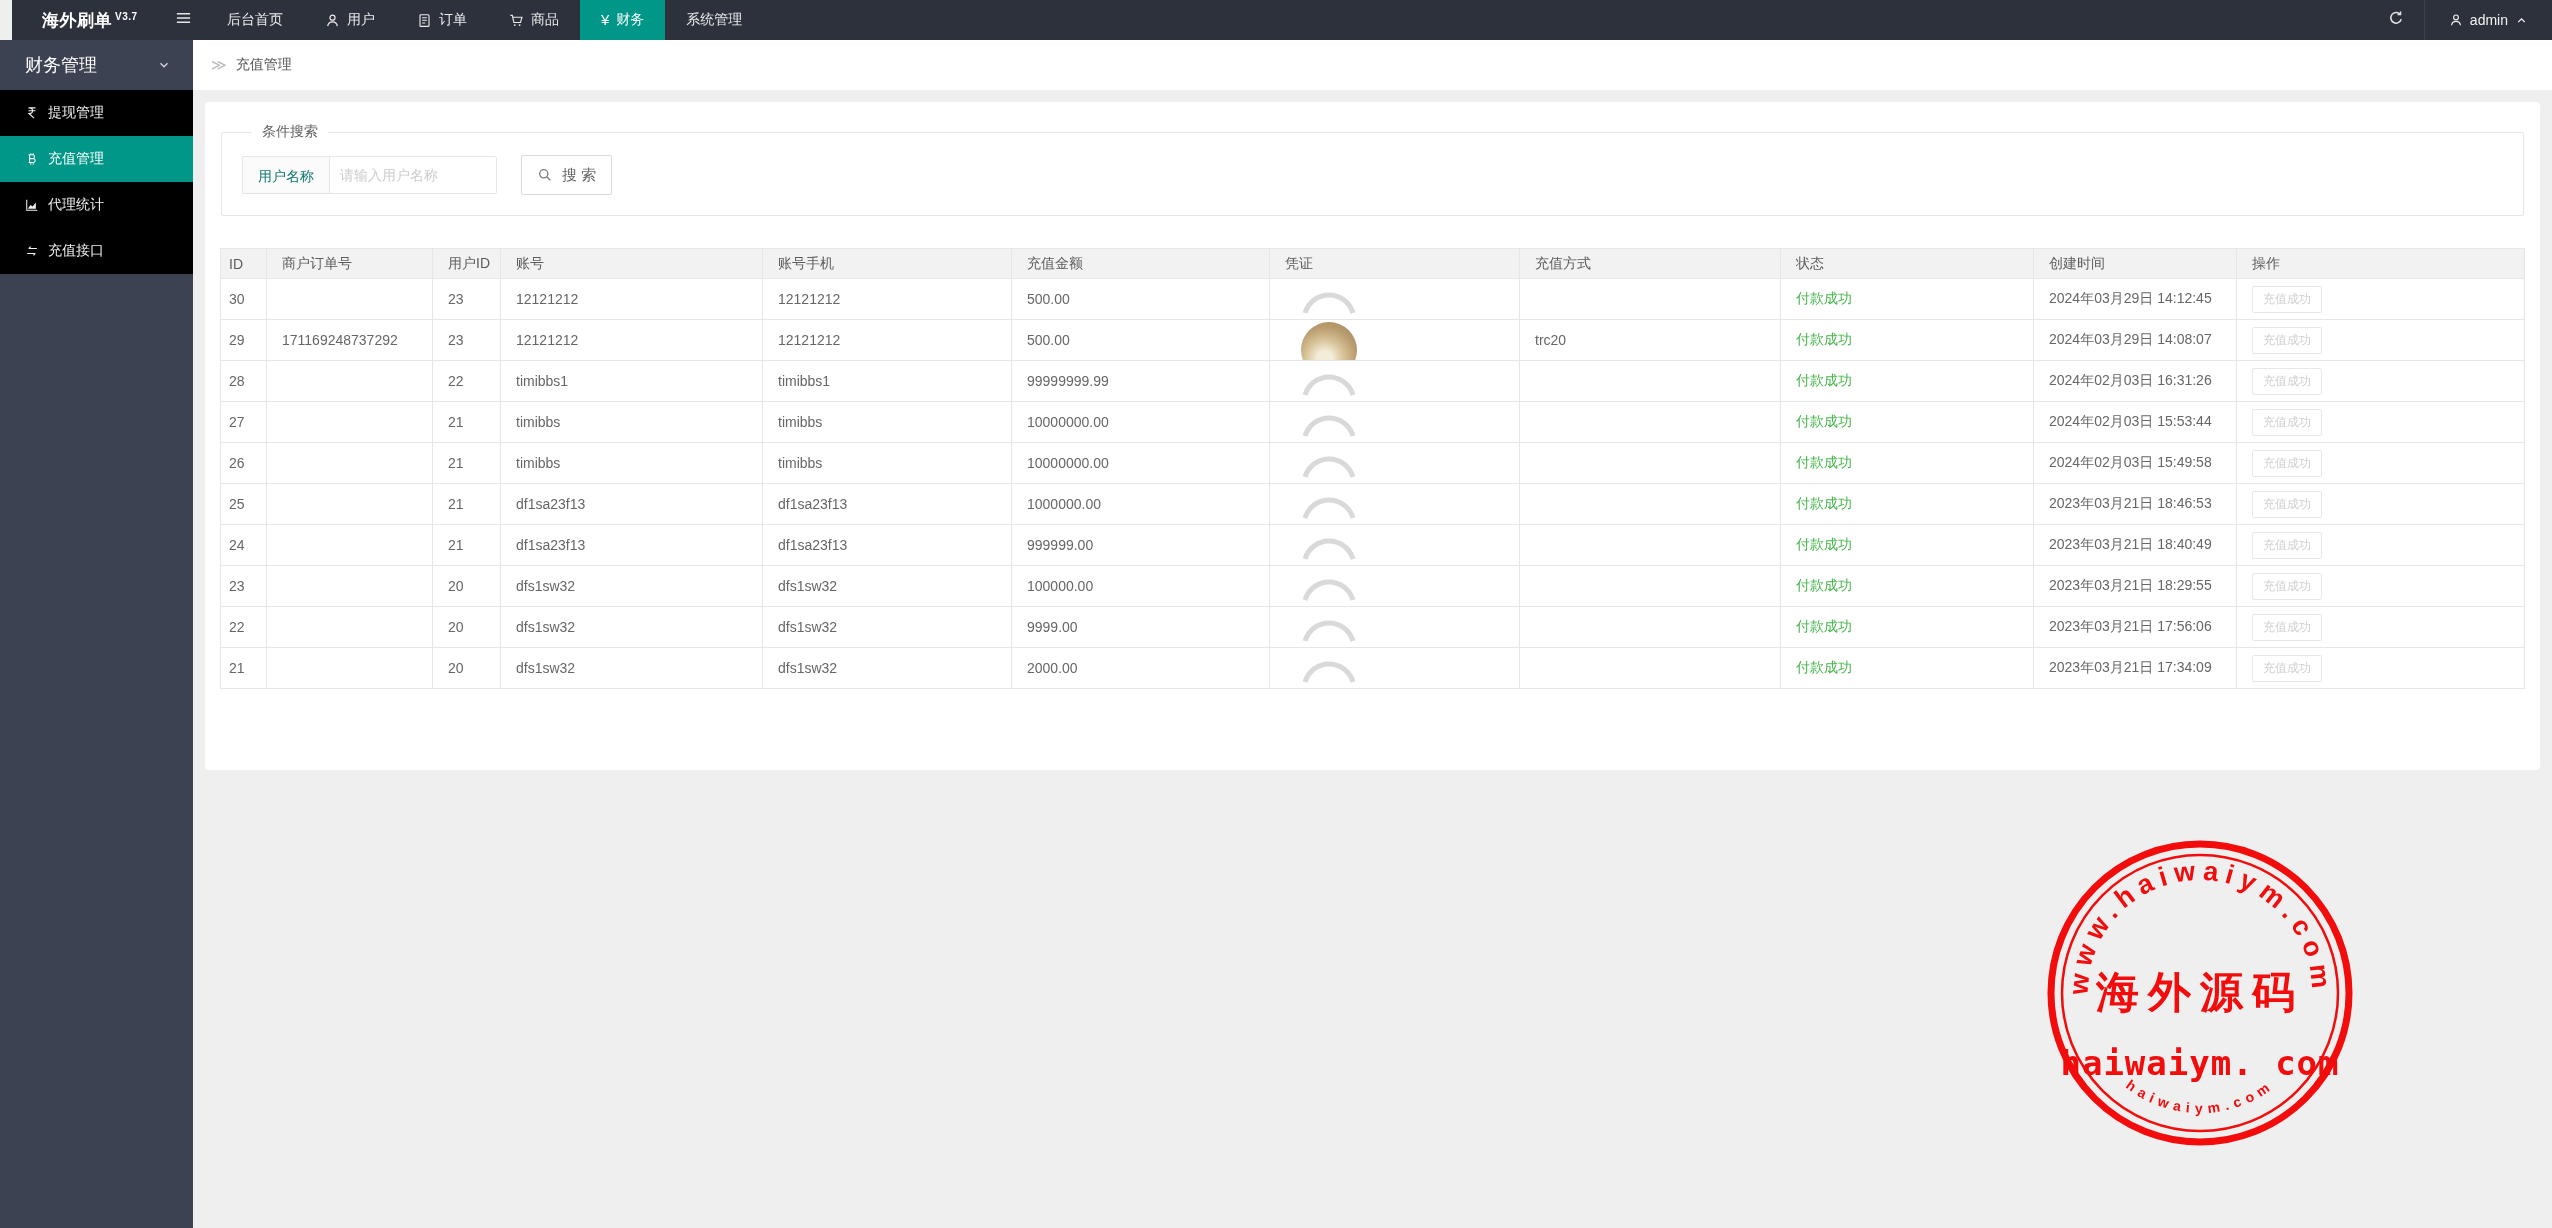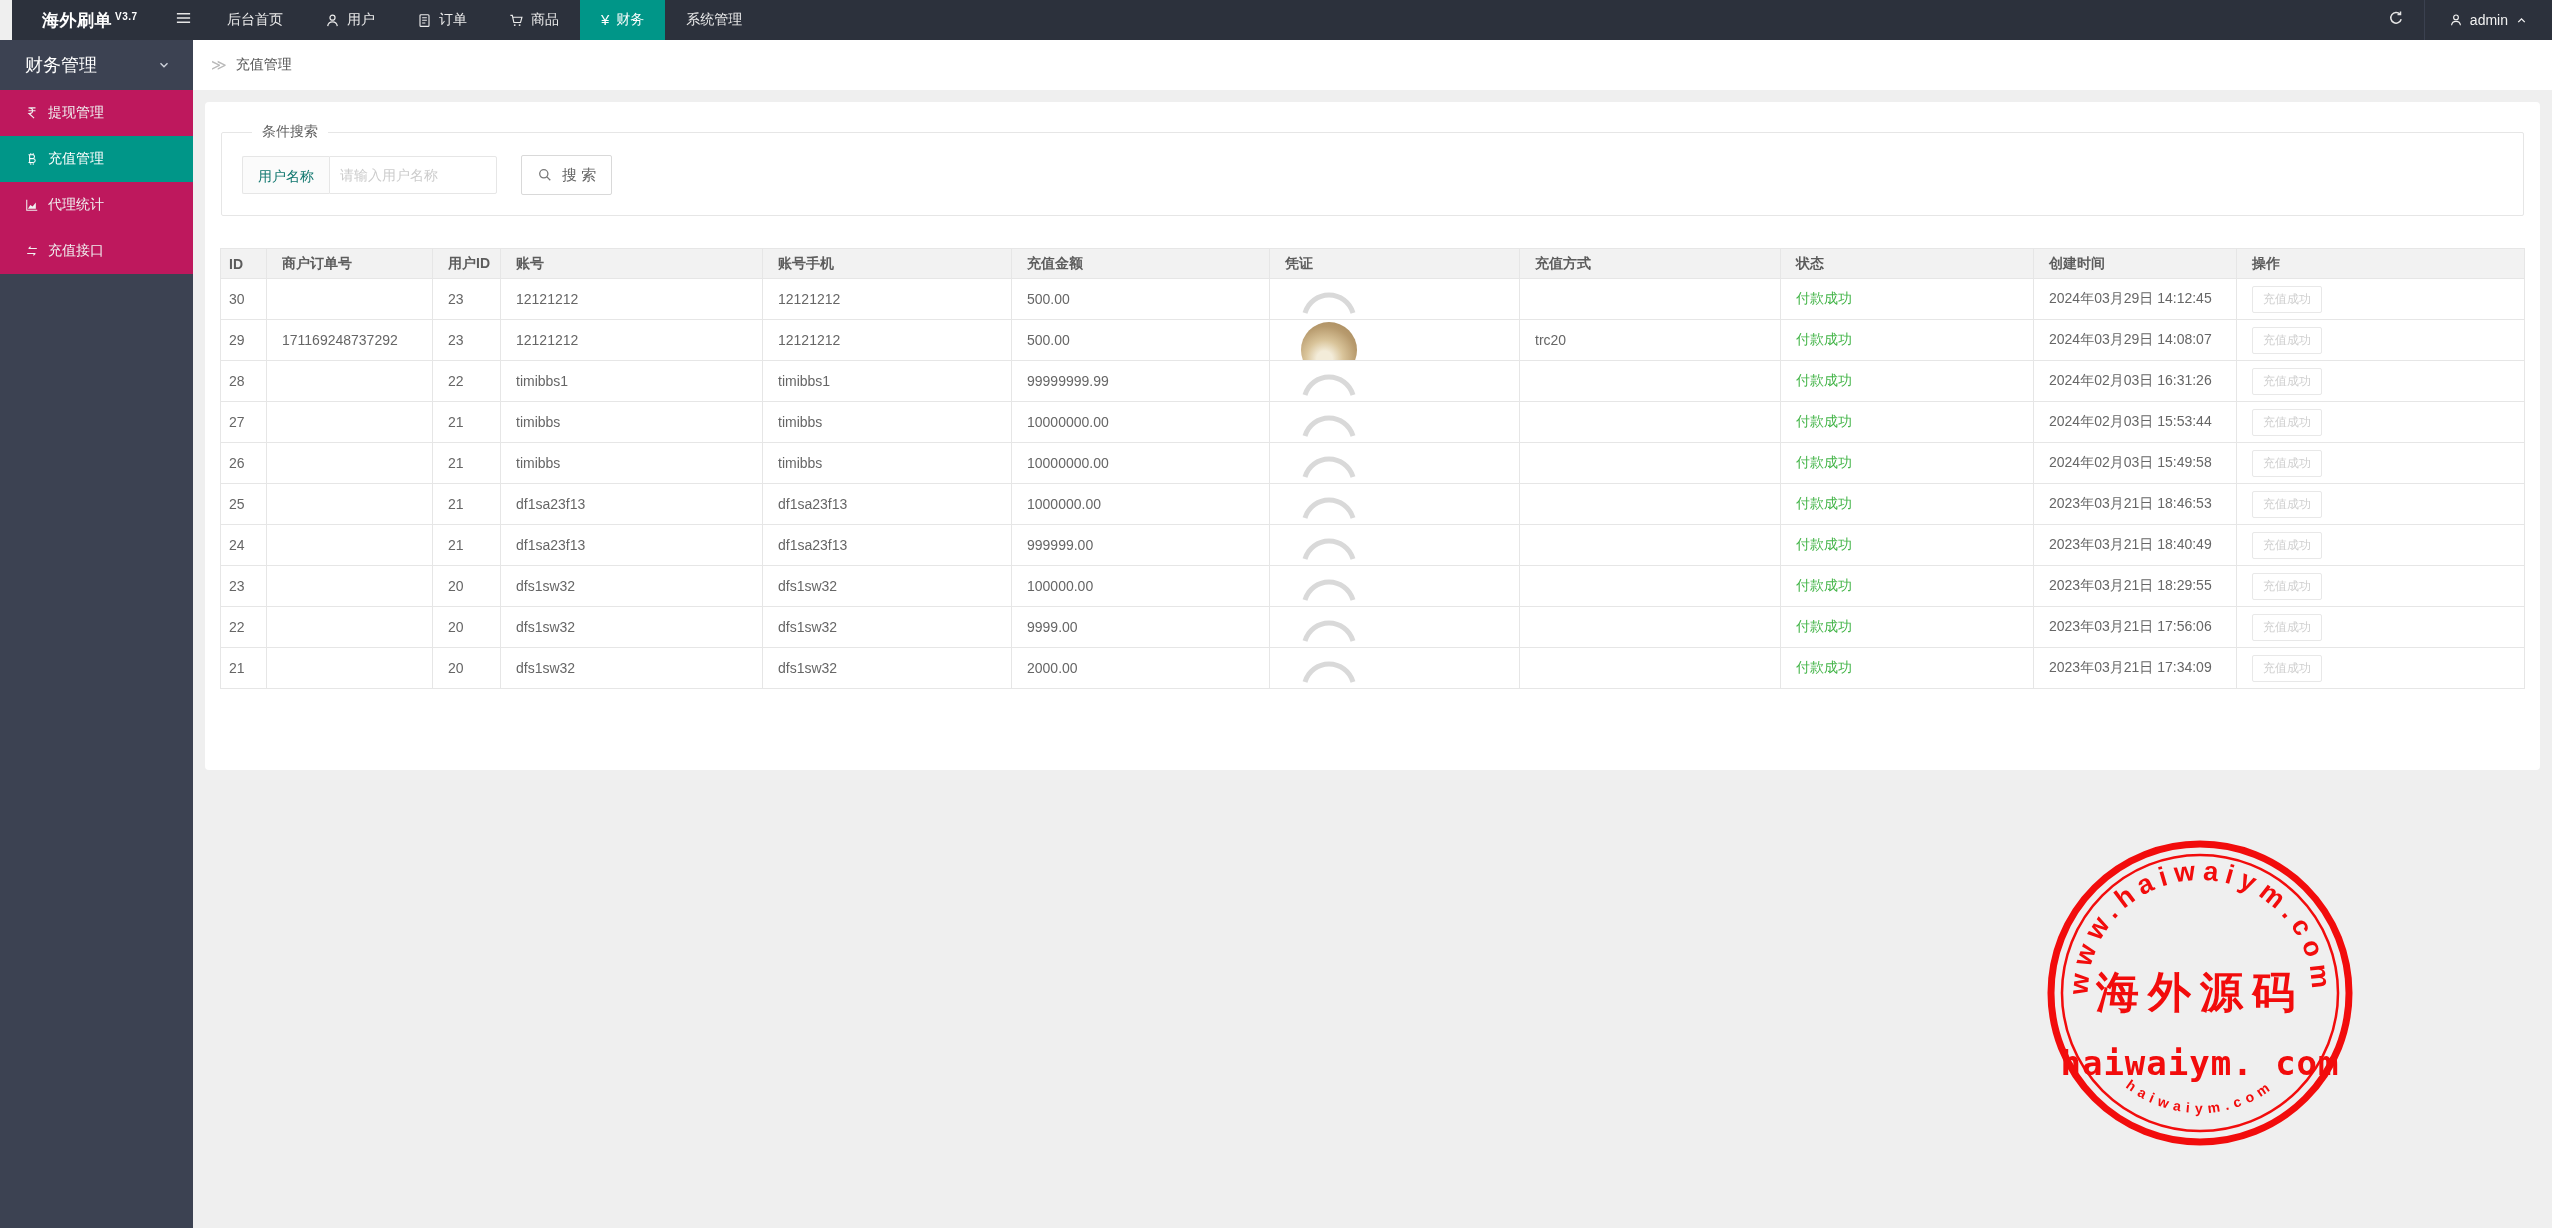--- a/index.html
+++ b/index.html
@@ -24,41 +24,41 @@
   .nav-refresh{width:56px;display:flex;align-items:center;justify-content:center;cursor:pointer;color:#e6e6e6}
   .nav-refresh svg{width:16px;height:16px}
   .nav-divider{width:1px;background:#3b4150;margin:0}
   .nav-user{display:flex;align-items:center;gap:7px;padding:0 24px;font-size:14px;cursor:pointer;color:#f2f2f2}
   .nav-user svg{width:14px;height:14px}
   .chev svg{width:13px;height:13px}
   
   .sidebar{position:absolute;top:40px;left:0;bottom:0;width:193px;background:#3c4252}
   .side-section{height:50px;display:flex;align-items:center;justify-content:space-between;padding:0 22px 0 25px;color:#fff;font-size:18px;cursor:pointer}
   .side-section svg{width:14px;height:14px;color:#cfd3dc}
-  .side-item{height:46px;display:flex;align-items:center;gap:9px;padding-left:25px;background:#be185d;color:#f0f0f0;font-size:14px;cursor:pointer}
+  .side-item{height:46px;display:flex;align-items:center;gap:9px;padding-left:25px;background:#000000;color:#f0f0f0;font-size:14px;cursor:pointer}
   .side-item.active{background:#009688;color:#fff}
   .side-item .ico svg{width:14px;height:14px;display:block}
   
   .main{position:absolute;left:193px;top:40px;right:0;bottom:0;background:#efefef}
   .breadcrumb{height:50px;background:#fff;display:flex;align-items:center;padding-left:18px;gap:9px;font-size:14px;color:#555}
   .breadcrumb .arrow{color:#b9b9b9;font-size:15px}
   .card{margin:12px;height:668px;box-sizing:border-box;background:#fff;border-radius:4px;padding:15px 15px 0;position:relative}
   
   .fieldset{border:1px solid #e6e6e6;border-radius:2px;margin:6px 1px 0;padding:6px 20px 20px}
   .fieldset legend{padding:0 10px;margin-left:10px;font-size:14px;color:#5f5f5f}
   .search-row{display:flex;align-items:center;margin-top:8px}
   .search-label{height:38px;line-height:38px;padding:0 15px;border:1px solid #e6e6e6;background:#fbfbfb;color:#0f766e;font-size:14px;border-radius:2px 0 0 2px;border-right:none;box-sizing:border-box}
   .search-input{height:38px;width:168px;border:1px solid #e6e6e6;border-radius:0 2px 2px 0;padding:0 10px;font-size:14px;color:#666;outline:none;box-sizing:border-box;font-family:inherit}
   .search-input::placeholder{color:#ccc}
   .search-btn{margin-left:24px;height:40px;display:flex;align-items:center;gap:9px;padding:0 15px;border:1px solid #d9d9d9;background:#fff;border-radius:2px;font-size:15px;color:#666;cursor:pointer;font-family:inherit}
   .search-btn svg{width:16px;height:16px;color:#787878}
   
   .table-wrap{margin-top:32px}
   table.grid{width:100%;border-collapse:collapse;table-layout:fixed;font-size:14px;color:#666}
-  table.grid th{background:#f2f2f2;height:29px;font-weight:bold;text-align:left;padding:0 6px 0 15px;color:#5c5c5c;border:1px solid #e6e6e6;overflow:hidden;white-space:nowrap}
+  table.grid th{background:#f2f2f2;height:29px;font-weight:normal;text-align:left;padding:0 6px 0 15px;color:#5c5c5c;border:1px solid #e6e6e6;overflow:hidden;white-space:nowrap}
   table.grid td{height:40px;border:1px solid #e6e6e6;padding:0 6px 0 15px;overflow:hidden;white-space:nowrap;background:#fff}
   table.grid th.c-id,table.grid td.c-id{padding-left:8px}
   td.c-status span{color:#44b549}
   .action-btn{height:27px;padding:0 10px;border:1px solid #e8e8e8;background:#fff;color:#cfcfcf;border-radius:2px;font-size:12px;cursor:pointer;font-family:Liberation Serif, serif}
   .v-clip{width:58px;height:38px;overflow:hidden;margin-left:16px;margin-top:1px}
   .v-photo{width:56px;height:56px;border-radius:50%;
     background:radial-gradient(circle at 42% 66%, #f3ecd9 0 16%, #d9c49a 38%, #b79a6d 66%, #a2855a 100%)}
   
   .pager{display:flex;align-items:center;gap:9px;margin:18px 0 0 1px}
   .page-btn{min-width:16px;height:30px;padding:0 13px;border:1px solid #e2e2e2;background:#fff;color:#333;font-size:14px;display:flex;align-items:center;justify-content:center;border-radius:2px;cursor:pointer;font-family:inherit;box-sizing:border-box}

